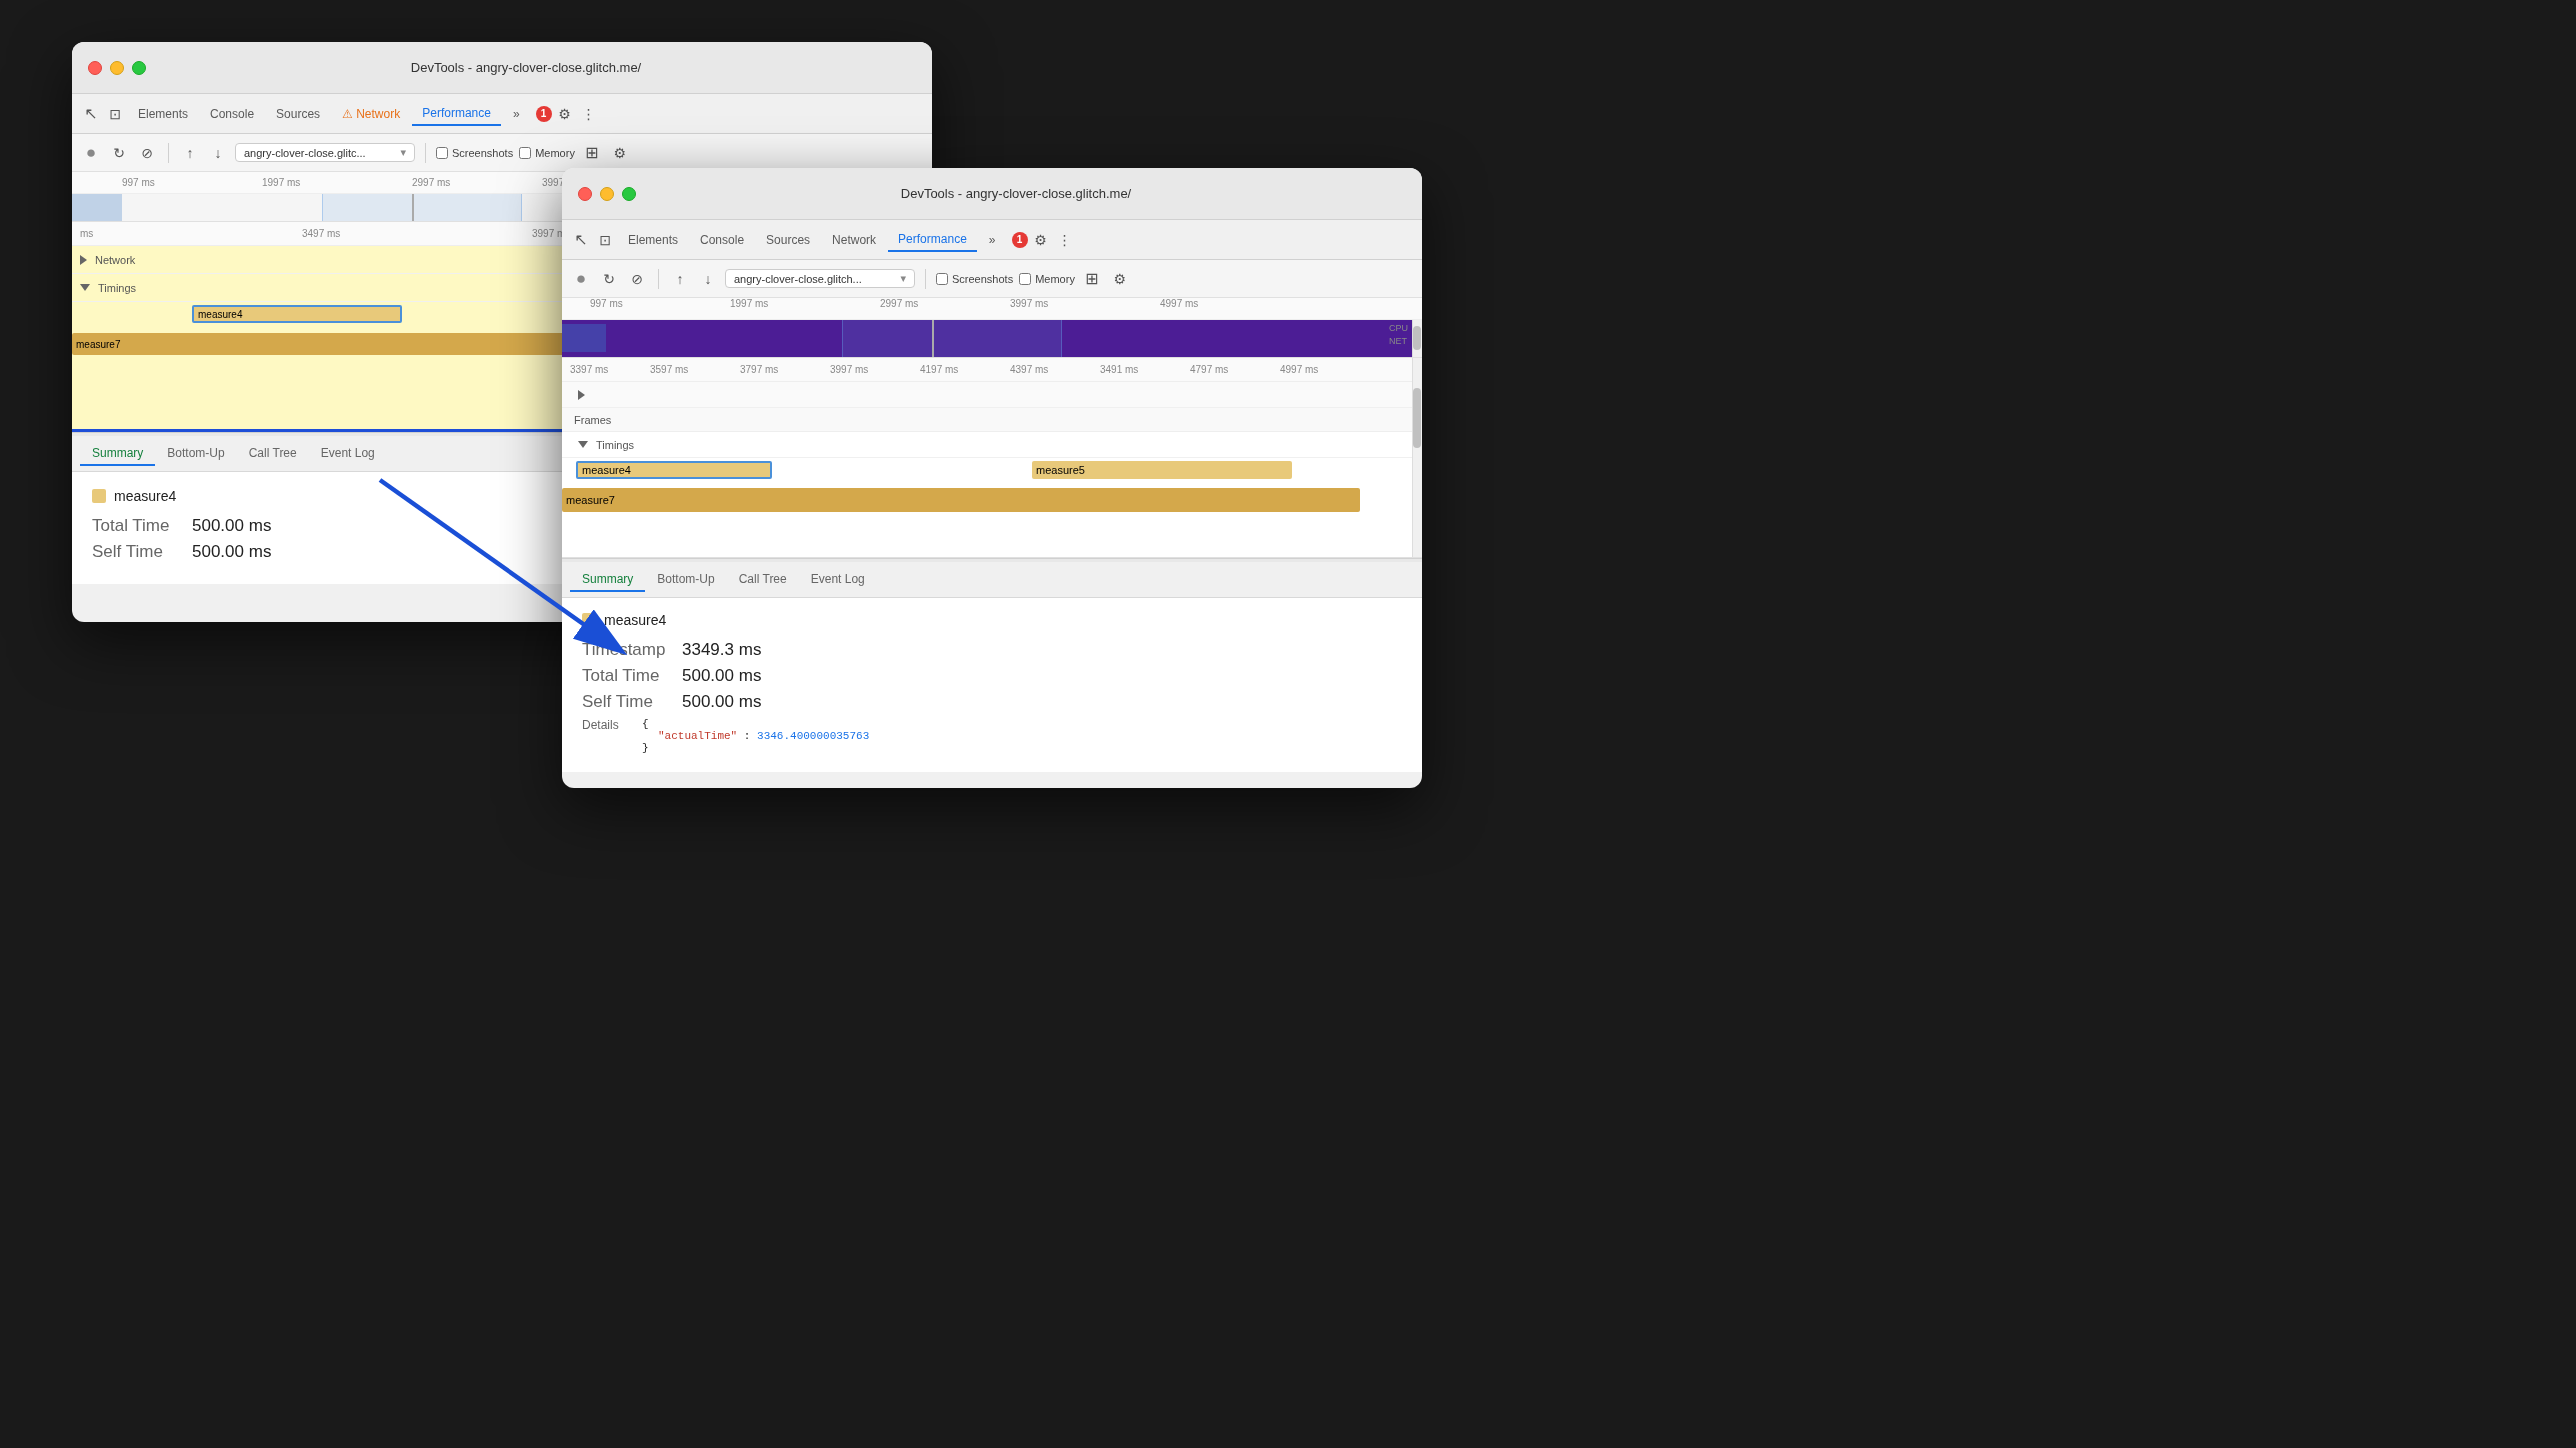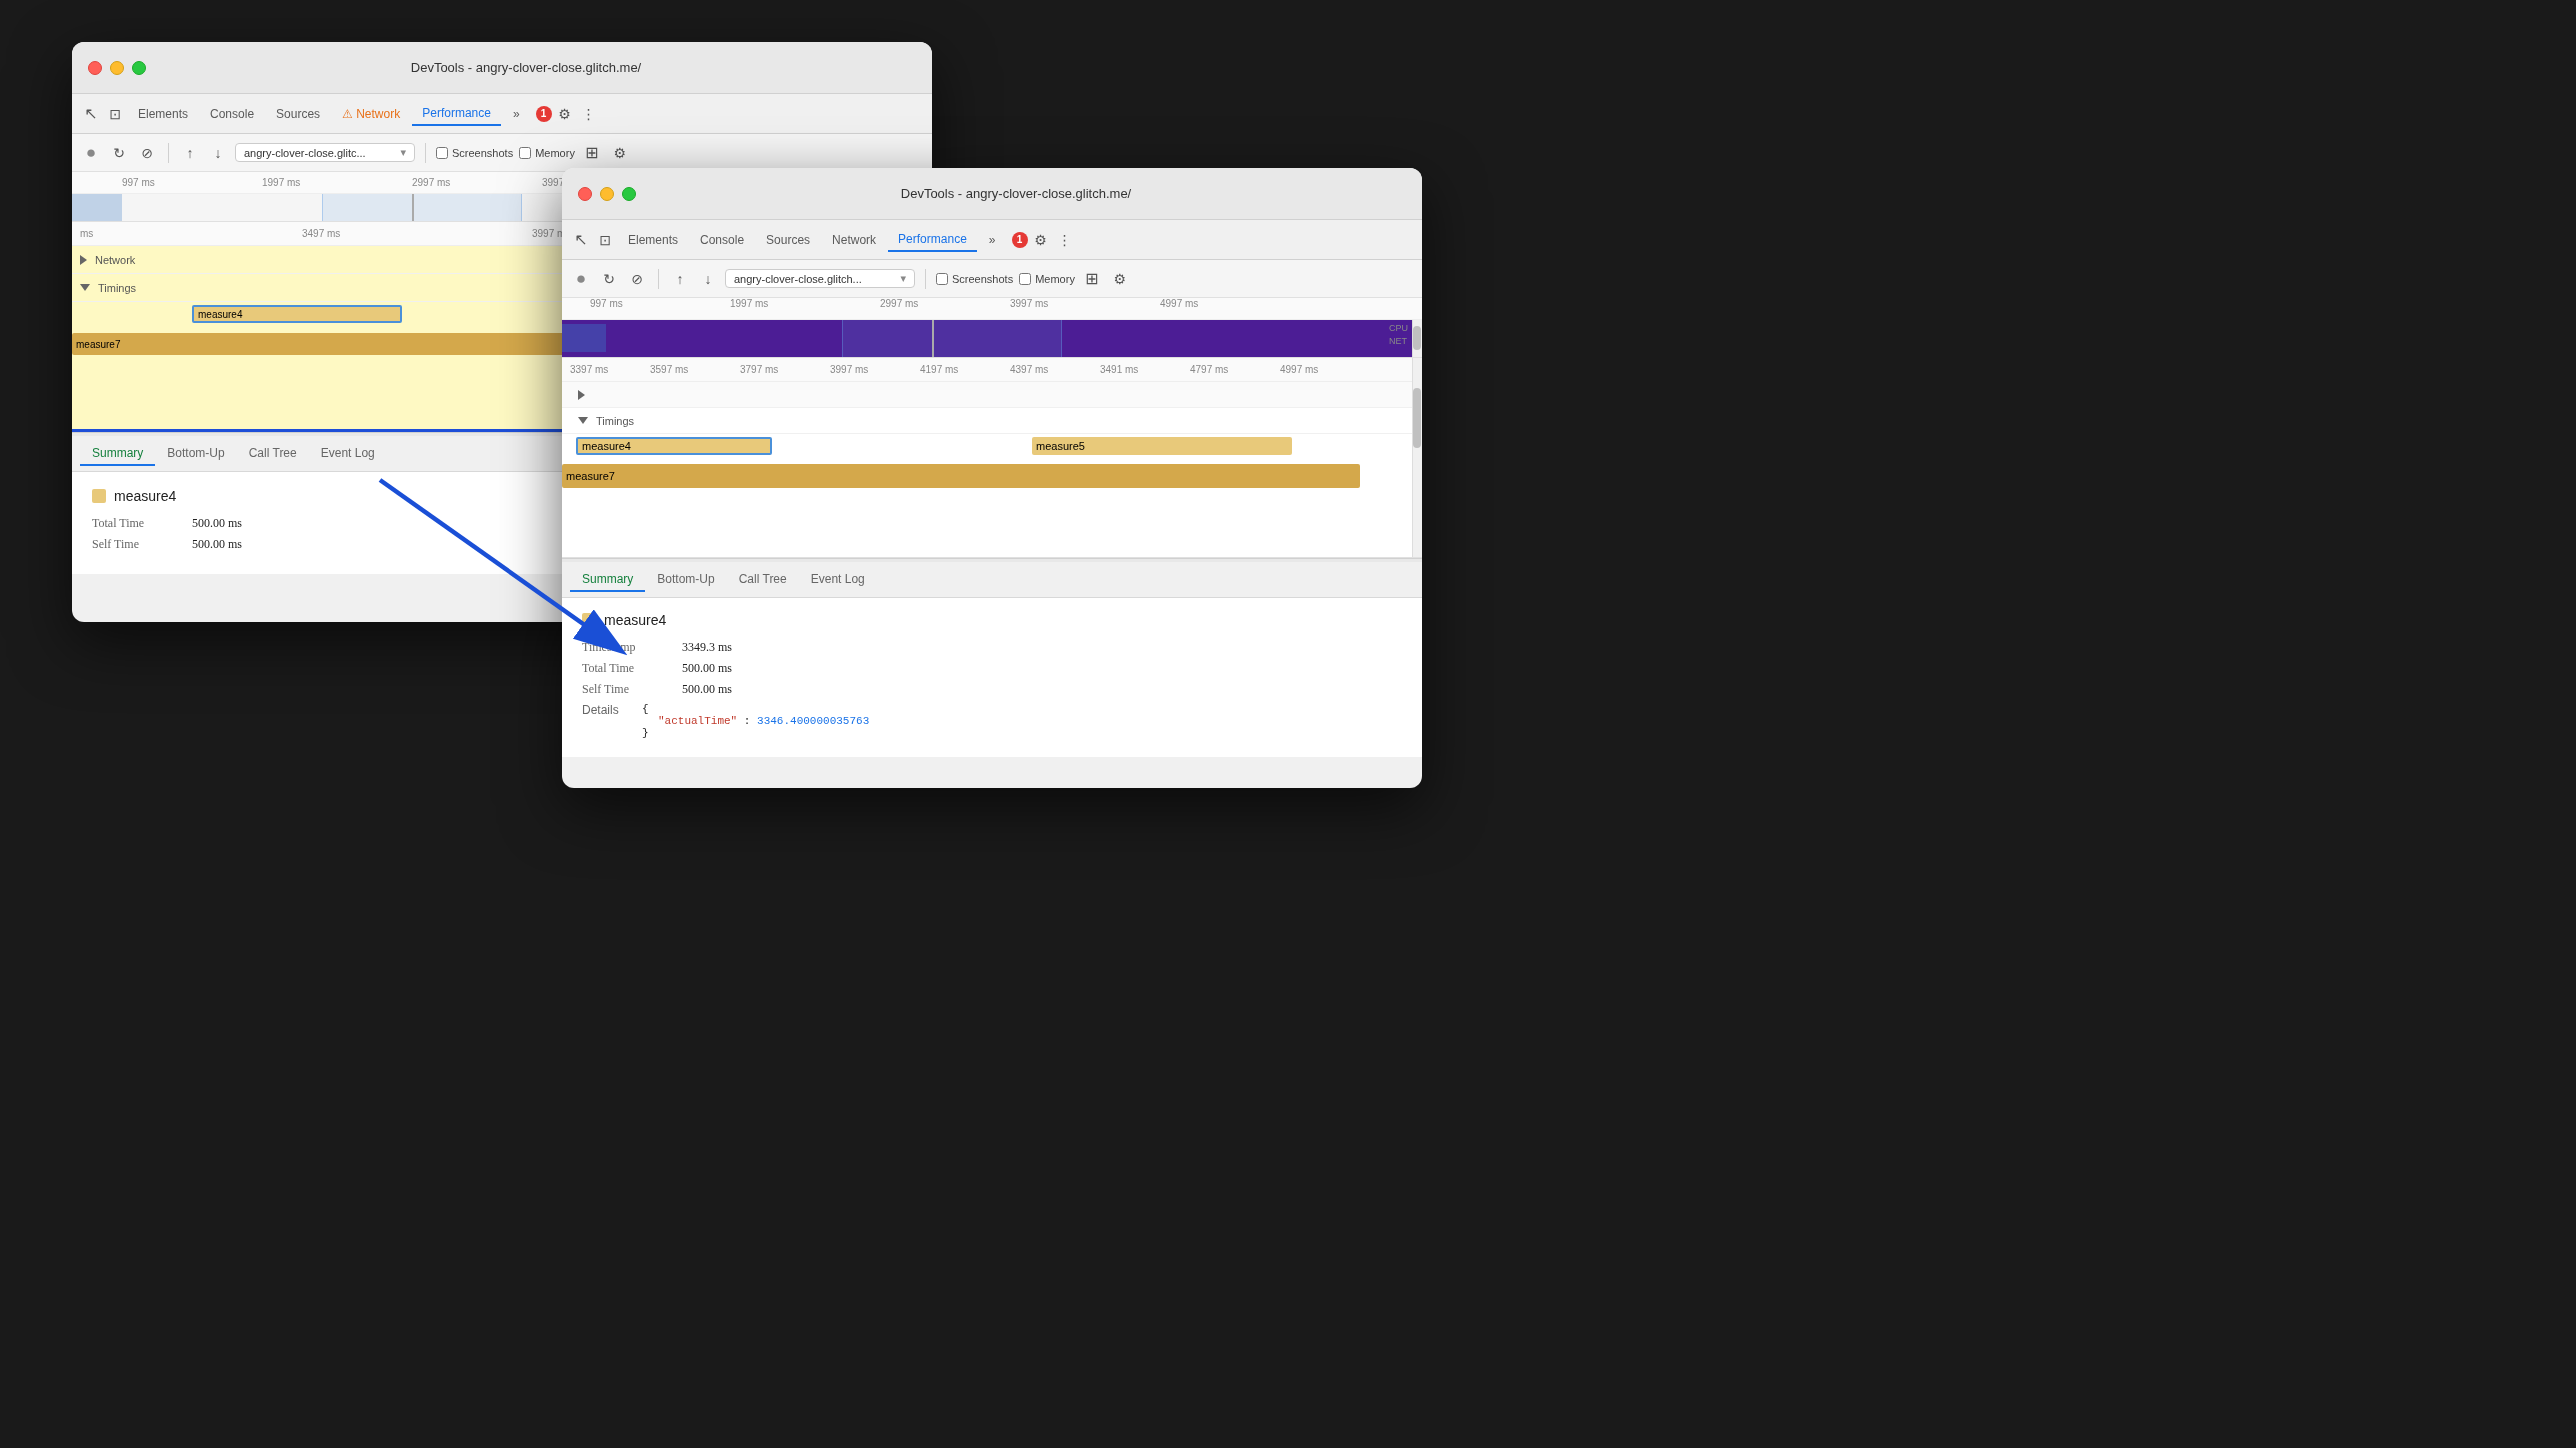--- a/index.html
+++ b/index.html
@@ -241,22 +241,21 @@
       width: 14px;
       height: 14px;
       background: #e8c97a;
       border-radius: 2px;
       flex-shrink: 0;
     }
 
     .summary-row {
       display: flex;
       margin-bottom: 6px;
-      font-size: 12px;
-      font-family: Liberation Serif, serif;
+      font-size: 17px;
     }
 
     .summary-key {
       color: #666;
       width: 100px;
       flex-shrink: 0;
     }
 
     .summary-val {
       color: #222;
@@ -597,20 +596,23 @@
       <div style="position:absolute; right:0; top:0; bottom:0; width:10px; background:#f0f0f0; border-left:1px solid #ddd;"></div>
     </div>
 
     <div class="track-row" style="height:26px; background:#fafafa;">
       <div class="track-label" style="padding-left:8px;">
         <span class="triangle-right"></span>
         <span></span>
       </div>
     </div>
 
+    <div class="frames-track" style="height:24px; padding-left:12px;">
+      <span>Frames</span>
+    </div>
 
     <div class="track-row" style="height:26px;">
       <div class="track-label" style="padding-left:8px;">
         <span class="triangle-down"></span>
         <span>Timings</span>
       </div>
     </div>
 
     <div style="position:relative; height:28px; background:white;">
 

